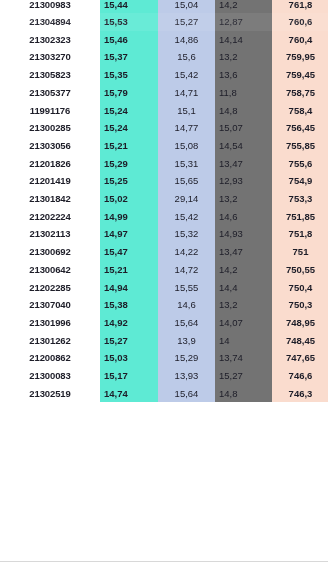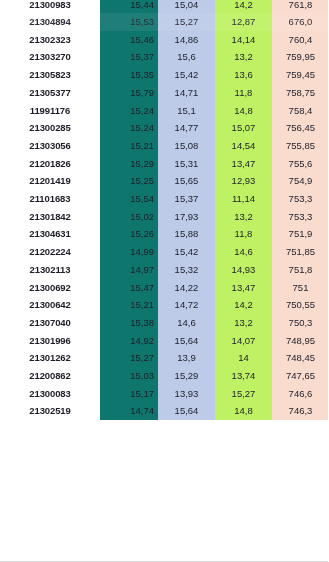--- a/index.html
+++ b/index.html
@@ -37,24 +37,24 @@
   }
   
   col.c0 { width: 100px; }
   col.c1 { width: 58px; }
   col.c2 { width: 57px; }
   col.c3 { width: 57px; }
   col.c4 { width: 57px; }
 
   
   td.col-id    { background: #ffffff; text-align: center; font-weight: bold; font-size: 7.6px; letter-spacing: -0.1px; }
-  td.col-a     { background: #0f766e; text-align: right; }
+  td.col-a     { background: #5eead4; text-align: left; font-weight: bold; }
   td.col-b     { background: #bdcbe8; text-align: center; }
-  td.col-c     { background: #bef264; text-align: center; }
-  td.col-d     { background: #fadcce; text-align: center; }
+  td.col-c     { background: #737373; }
+  td.col-d     { background: #fadcce; text-align: center; font-weight: bold; }
 
   
   tr.blurry td {
     filter: blur(0.55px);
     opacity: 0.93;
   }
   tr.blurry td.col-id,
   tr.blurry td.col-e {
     filter: blur(0.6px);
   }
@@ -102,21 +102,21 @@
           <td class="grid-cell col-a">15,44</td>
           <td class="grid-cell col-b">15,04</td>
           <td class="grid-cell col-c">14,2</td>
           <td class="grid-cell col-d">761,8</td>
         </tr>
         <tr class="blurry">
           <td class="grid-cell col-id">21304894</td>
           <td class="grid-cell col-a">15,53</td>
           <td class="grid-cell col-b">15,27</td>
           <td class="grid-cell col-c">12,87</td>
-          <td class="grid-cell col-d">676,0</td>
+          <td class="grid-cell col-d">760,6</td>
         </tr>
         <tr>
           <td class="grid-cell col-id">21302323</td>
           <td class="grid-cell col-a">15,46</td>
           <td class="grid-cell col-b">14,86</td>
           <td class="grid-cell col-c">14,14</td>
           <td class="grid-cell col-d">760,4</td>
         </tr>
         <tr>
           <td class="grid-cell col-id">21303270</td>
@@ -168,39 +168,25 @@
           <td class="grid-cell col-d">755,6</td>
         </tr>
         <tr>
           <td class="grid-cell col-id">21201419</td>
           <td class="grid-cell col-a">15,25</td>
           <td class="grid-cell col-b">15,65</td>
           <td class="grid-cell col-c">12,93</td>
           <td class="grid-cell col-d">754,9</td>
         </tr>
         <tr>
-          <td class="grid-cell col-id">21101683</td>
-          <td class="grid-cell col-a">15,54</td>
-          <td class="grid-cell col-b">15,37</td>
-          <td class="grid-cell col-c">11,14</td>
-          <td class="grid-cell col-d">753,3</td>
-        </tr>
-        <tr>
           <td class="grid-cell col-id">21301842</td>
           <td class="grid-cell col-a">15,02</td>
-          <td class="grid-cell col-b">17,93</td>
+          <td class="grid-cell col-b">29,14</td>
           <td class="grid-cell col-c">13,2</td>
           <td class="grid-cell col-d">753,3</td>
-        </tr>
-        <tr>
-          <td class="grid-cell col-id">21304631</td>
-          <td class="grid-cell col-a">15,26</td>
-          <td class="grid-cell col-b">15,88</td>
-          <td class="grid-cell col-c">11,8</td>
-          <td class="grid-cell col-d">751,9</td>
         </tr>
         <tr>
           <td class="grid-cell col-id">21202224</td>
           <td class="grid-cell col-a">14,99</td>
           <td class="grid-cell col-b">15,42</td>
           <td class="grid-cell col-c">14,6</td>
           <td class="grid-cell col-d">751,85</td>
         </tr>
         <tr>
           <td class="grid-cell col-id">21302113</td>
@@ -217,20 +203,27 @@
           <td class="grid-cell col-d">751</td>
         </tr>
         <tr>
           <td class="grid-cell col-id">21300642</td>
           <td class="grid-cell col-a">15,21</td>
           <td class="grid-cell col-b">14,72</td>
           <td class="grid-cell col-c">14,2</td>
           <td class="grid-cell col-d">750,55</td>
         </tr>
         <tr>
+          <td class="grid-cell col-id">21202285</td>
+          <td class="grid-cell col-a">14,94</td>
+          <td class="grid-cell col-b">15,55</td>
+          <td class="grid-cell col-c">14,4</td>
+          <td class="grid-cell col-d">750,4</td>
+        </tr>
+        <tr>
           <td class="grid-cell col-id">21307040</td>
           <td class="grid-cell col-a">15,38</td>
           <td class="grid-cell col-b">14,6</td>
           <td class="grid-cell col-c">13,2</td>
           <td class="grid-cell col-d">750,3</td>
         </tr>
         <tr>
           <td class="grid-cell col-id">21301996</td>
           <td class="grid-cell col-a">14,92</td>
           <td class="grid-cell col-b">15,64</td>

